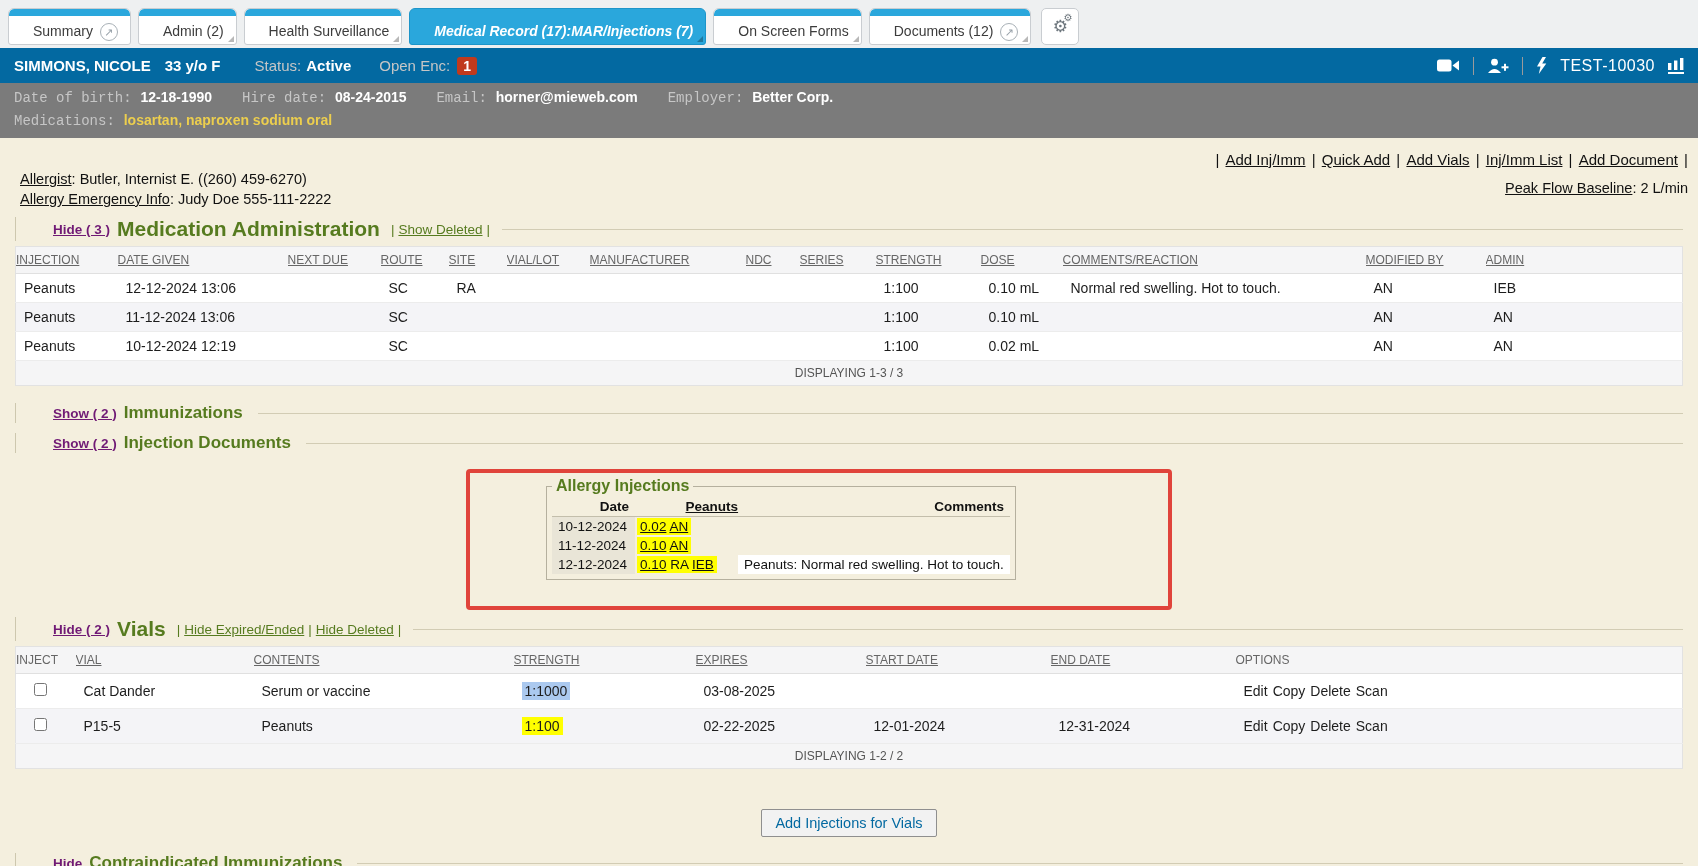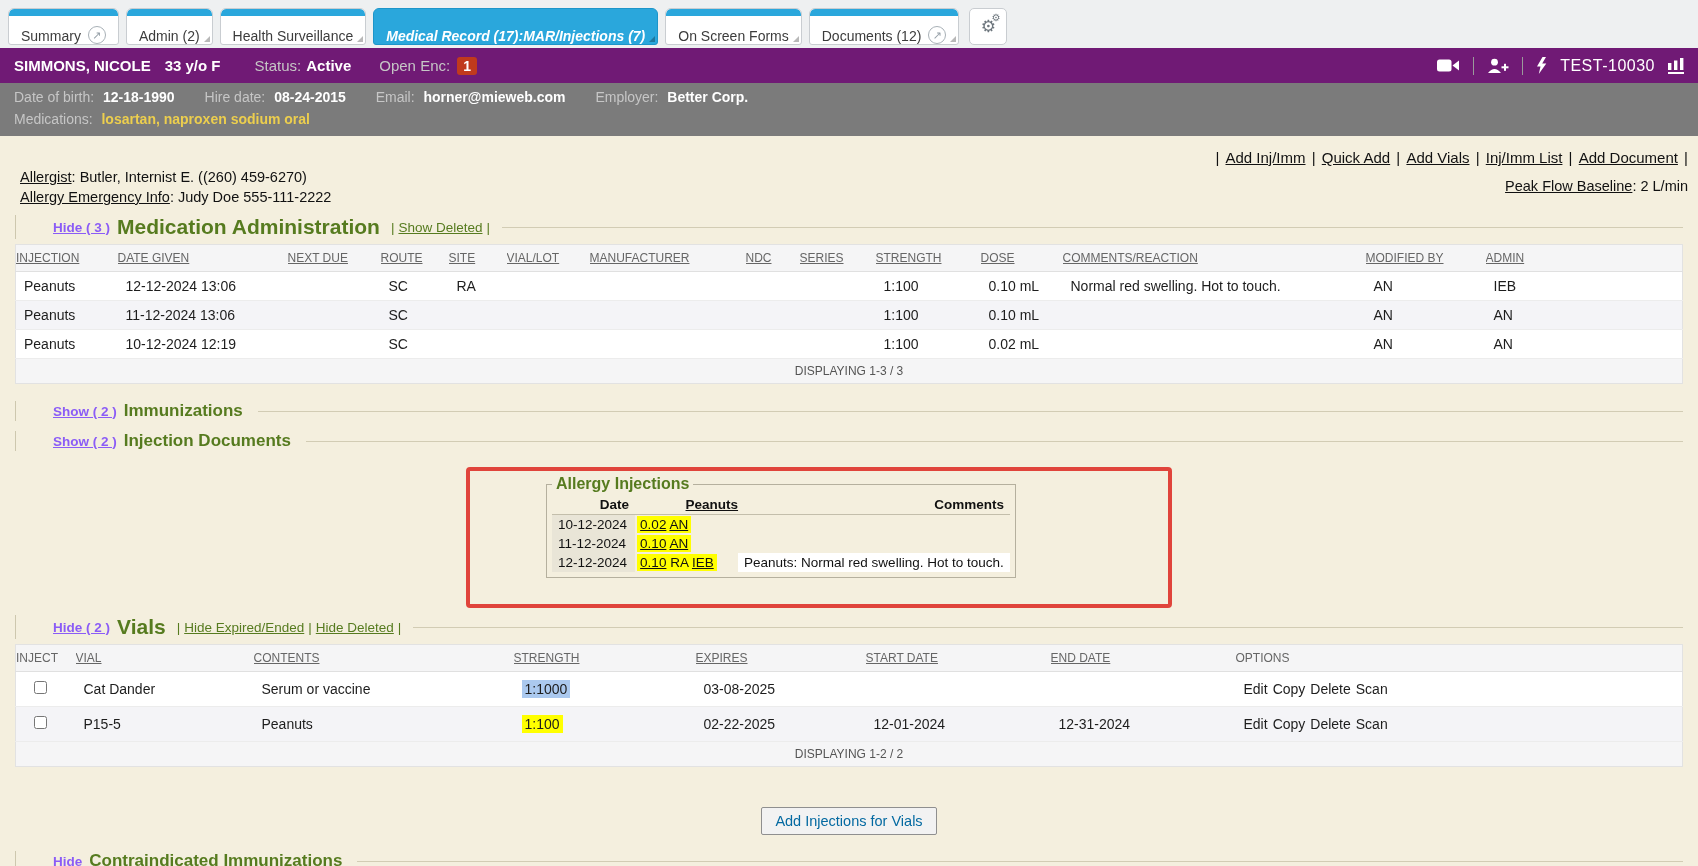--- a/index.html
+++ b/index.html
@@ -3,72 +3,72 @@
 <meta charset="utf-8">
 <style>
   * { margin:0; padding:0; box-sizing:border-box; }
   html,body { width:1698px; height:866px; overflow:hidden; background:#f4efde;
               font-family:"Liberation Sans", sans-serif; }
 
   
   .tabbar { height:48px; background:#eef0f1; display:flex; align-items:flex-start;
             padding:8px 0 0 8px; }
   .tab { position:relative; height:37px; background:#ffffff; border:1px solid #c9cdd1;
-         border-radius:6px 6px 3px 3px; margin-right:7px; padding:14px 12px 0 12px;
+         border-radius:6px 6px 3px 3px; margin-right:7px; padding:14px 12px 0 24px;
          font-size:14px; color:#3c3c3c; white-space:nowrap; cursor:pointer;
-         display:flex; align-items:flex-end; gap:7px; overflow:hidden; }
+         display:flex; align-items:flex-start; gap:7px; overflow:hidden; }
   .tab-strip { position:absolute; top:0; left:0; right:0; height:7px; background:#2aa7dc;
                border-radius:5px 5px 0 0; }
   .tab.active { background:#2aa7dc; border-color:#1d95c9; color:#fff; font-weight:bold;font-style:italic; }
   .tab.active .tab-strip { background:#2aa7dc; }
   .tab.menu::after { content:""; position:absolute; right:2px; bottom:2px; width:0; height:0;
                      border-left:6px solid transparent; border-bottom:6px solid rgba(0,0,0,.28); }
   .popout { display:inline-flex; align-items:center; justify-content:center;
             width:18px; height:18px; border:1px solid #a8b0b6; border-radius:50%;
             color:#96a0a8; font-size:11px; line-height:1; background:#fff; }
   .gear-btn { position:relative; height:37px; width:38px; background:#fff; border:1px solid #c9cdd1;
               border-radius:5px; margin-left:3px; cursor:pointer; color:#6d767d;
               display:flex; align-items:center; justify-content:center; }
   .gear-main { font-size:17px; line-height:1; }
   .gear-small { position:absolute; top:4px; right:6px; font-size:10px; line-height:1; }
 
   
-  .phead { height:35px; background:#701a75; display:flex; align-items:center;
+  .phead { height:35px; background:#0369a1; display:flex; align-items:center;
            padding:0 14px; color:#fff; font-size:15px; }
   .phead .name { font-weight:bold; margin-right:14px; }
   .phead .agesex { font-weight:bold; margin-right:34px; }
   .phead .lab { color:#c6c6c6; margin-right:5px; }
   .phead .val { font-weight:bold; margin-right:28px; }
   .enc-badge { background:#c03a1d; color:#fff; font-weight:bold; font-size:14px;
                padding:1px 6px; border-radius:3px; margin-left:2px; }
   .phead-right { margin-left:auto; display:flex; align-items:center; gap:13px; }
   .vdiv { width:1px; height:18px; background:#9a9a9a; }
   .pid { font-size:16px; letter-spacing:.5px; }
   .icon-btn { display:flex; align-items:center; cursor:pointer; }
   .chart-icon { border-bottom:2px solid #fff; padding-bottom:2px; }
 
   .psub { background:#7b7b7b; padding:3px 14px 6px; font-size:14px; }
   .psub .line { line-height:22px; }
-  .psub .lab { color:#c6c6c6; margin-right:5px; }
+  .psub .lab { color:#c6c6c6; margin-right:5px;font-family:Liberation Mono, monospace; }
   .psub .val { color:#fff; font-weight:bold; margin-right:26px; }
   .psub .med { color:#ecce4e; font-weight:bold; }
 
   
   .content { background:#f4efde; padding-top:13px; }
   .top-row { display:flex; justify-content:space-between; padding:0 10px 0 20px; }
   .allergist-block { margin-top:18px; font-size:14.5px; color:#111; line-height:20px; }
   .ulink { text-decoration:underline; color:#111; cursor:pointer; }
   .links-block { text-align:right; font-size:15px; color:#111; }
   .qlinks a, .qlinks .ulink { margin:0 2px; }
   .peakflow { margin-top:12px; font-size:14.5px; }
 
   
   .sec-head { display:flex; align-items:center; margin:8px 15px 0 15px; white-space:nowrap; }
   .sec-head .brd { border-left:1px solid #cdc7ae; align-self:stretch; margin-right:5px; }
-  .sec-toggle { font-size:13.5px; font-weight:bold; color:#8b5cf6; text-decoration:underline;
+  .sec-toggle { font-size:13.5px; font-weight:bold; color:#701a75; text-decoration:underline;
                 cursor:pointer; margin-right:7px;padding-left:32px; }
   .sec-title { font-size:21px; font-weight:bold; color:#567b1f; margin-right:7px; }
   .sec-title.small { font-size:17px; }
   .sec-pipe { color:#567b1f; font-size:13.5px; margin:0 4px; }
   .sec-extra { color:#567b1f; font-size:13.5px; text-decoration:underline; cursor:pointer; }
   .sec-line { flex:1; border-top:1px solid #d2ccb4; margin-left:8px; }
 
   
   table.grid { width:calc(100% - 30px); margin:5px 15px 0; border-collapse:collapse;
                background:#fff; table-layout:fixed; font-size:14px; color:#1d1d1d;

